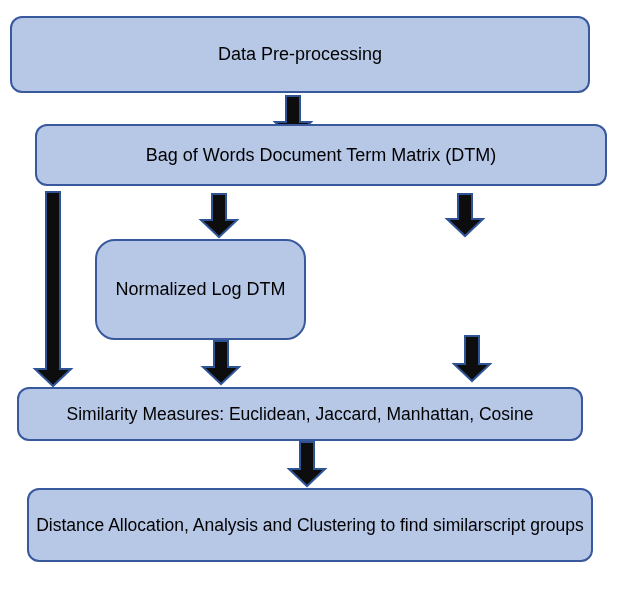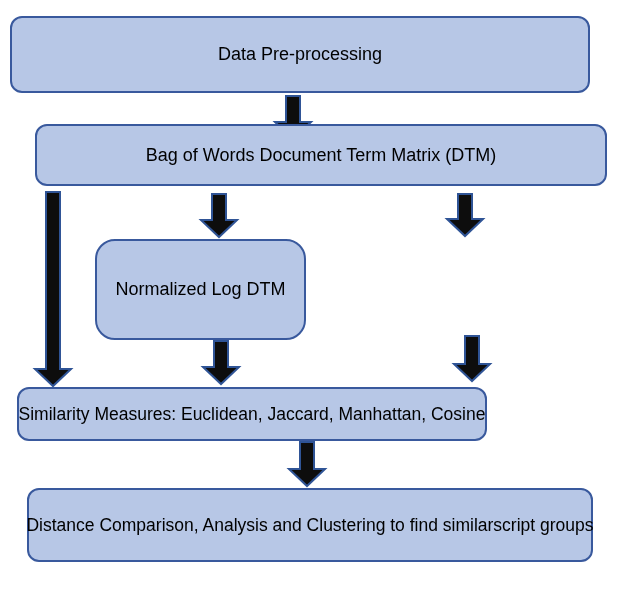--- a/index.html
+++ b/index.html
@@ -48,21 +48,21 @@
     line-height: 29px;
     padding: 0 8px;
   }
   .node .line { white-space: nowrap; }
   .rad-sm { border-radius: 12px; }
   .rad-lg { border-radius: 20px; }
   .node-preprocessing { left: 10px;  top: 16px;  width: 580px; height: 77px;  }
   .node-bow-dtm       { left: 13px;  top: 124px; width: 572px; height: 62px; margin-left: 22px;  }
   .node-normalized    { left: 95px;  top: 239px; width: 211px; height: 101px; }
   .node-topic         { left: 348px; top: 238px; width: 232px; height: 97px; line-height: 30px; }
-  .node-similarity    { left: 17px;  top: 387px; width: 470px; height: 54px; font-size: 17.5px; }
+  .node-similarity    { left: 17px;  top: 387px; width: 566px; height: 54px; font-size: 17.5px; }
   .node-distance      { left: 27px;  top: 488px; width: 566px; height: 74px; font-size: 17.5px; }
 </style>
 </head>
 <body>
 
 <div class="canvas">
 
   <svg class="arrows" viewBox="0 0 627 593" xmlns="http://www.w3.org/2000/svg">
     <polygon points="286,96 300,96 300,122 311,122 293,139 275,122 286,122"></polygon>
     <polygon points="212,194 226,194 226,220 237,220 219,237 201,220 212,220"></polygon>
@@ -84,17 +84,17 @@
   <div class="node node-normalized rad-lg">
     <div class="line">Normalized Log DTM</div>
   </div>
 
 
   <div class="node node-similarity rad-sm">
     <div class="line">Similarity Measures: Euclidean, Jaccard, Manhattan, Cosine</div>
   </div>
 
   <div class="node node-distance rad-sm">
-    <div class="line">Distance Comparison, Analysis and Clustering to find similar</div>
+    <div class="line">Distance Allocation, Analysis and Clustering to find similar</div>
     <div class="line">script groups</div>
   </div>
 
 </div>
 
 </body></html>

